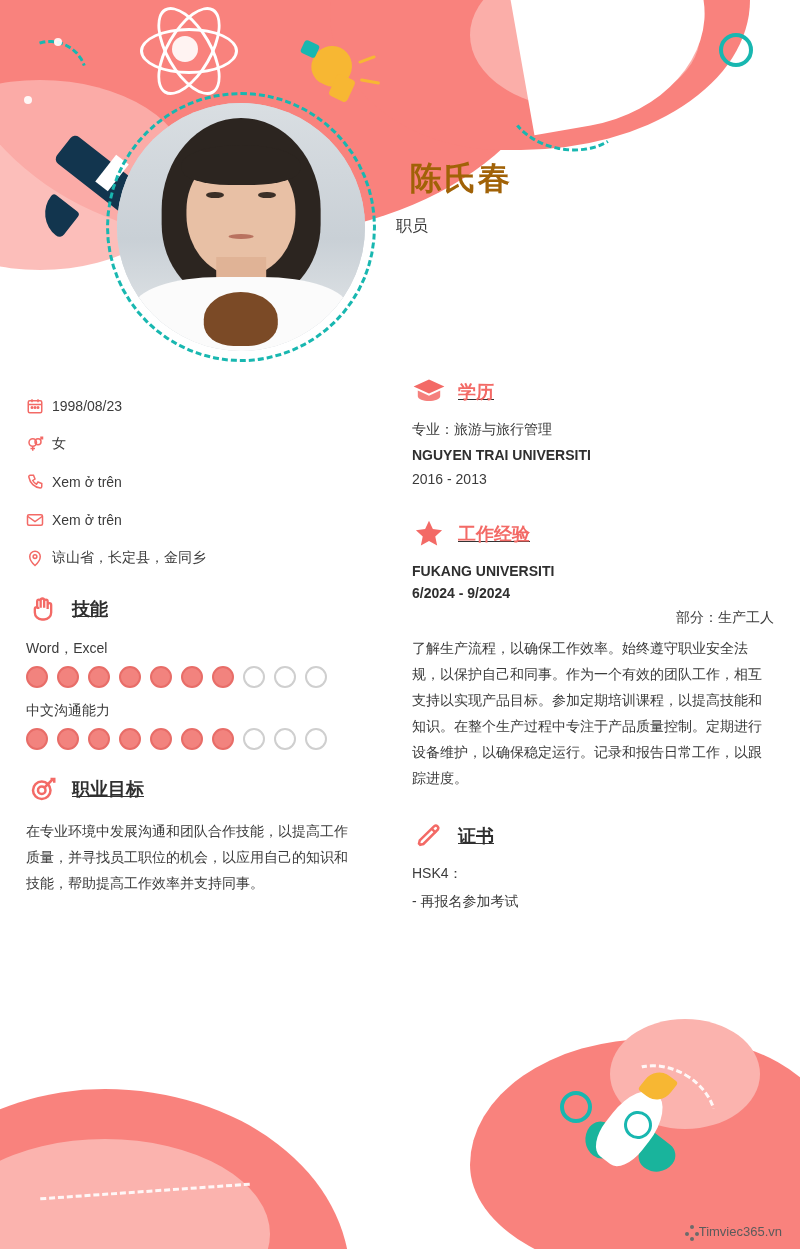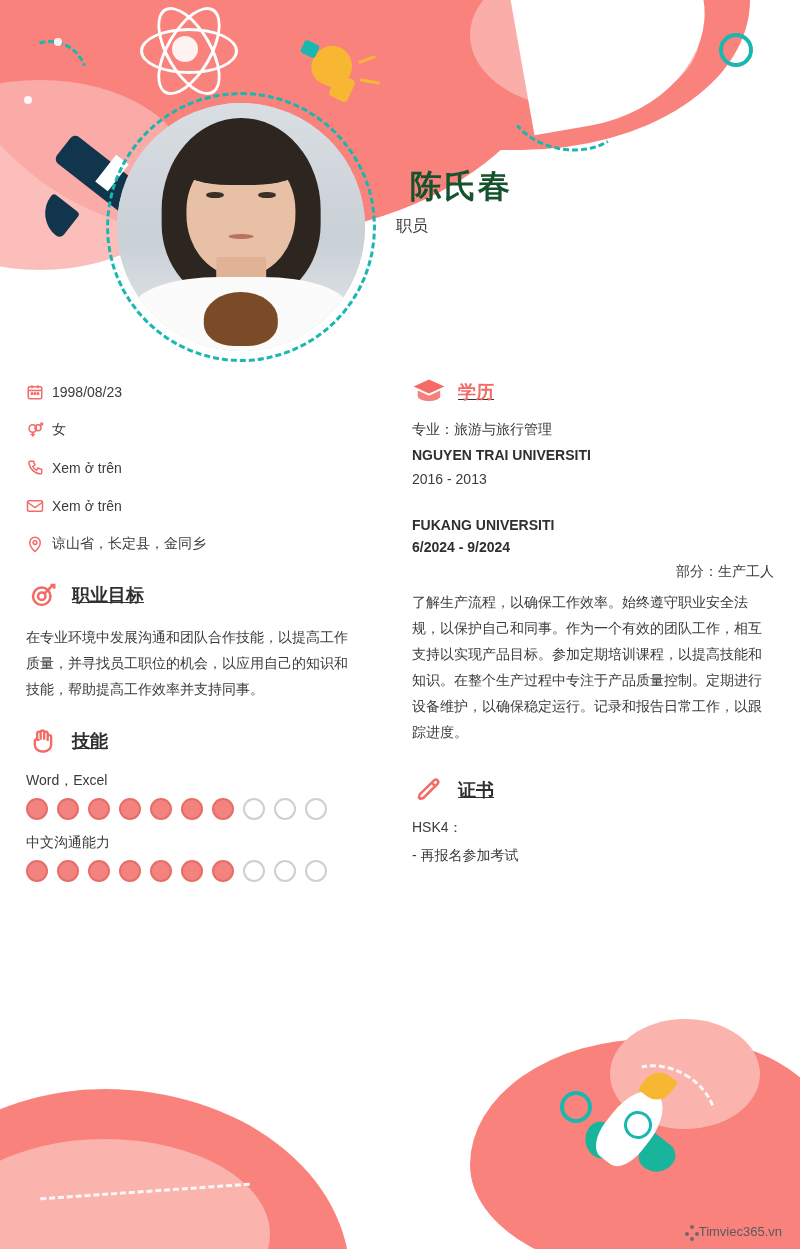--- a/index.html
+++ b/index.html
@@ -50,25 +50,25 @@
   .ph-face{position:absolute;left:50%;top:20%;transform:translateX(-50%);width:44%;height:50%;background:#e8c0a5;border-radius:46% 46% 50% 50%;}
   .ph-fringe{position:absolute;left:50%;top:17%;transform:translateX(-50%);width:48%;height:16%;background:#2c2520;border-radius:50% 50% 40% 40%;}
   .ph-neck{position:absolute;left:50%;top:62%;transform:translateX(-50%);width:20%;height:14%;background:#e0b396;}
   .ph-shirt{position:absolute;left:50%;bottom:0;transform:translateX(-50%);width:86%;height:30%;background:#fbfbfb;border-radius:40% 40% 0 0;}
   .ph-scarf{position:absolute;left:50%;bottom:2%;transform:translateX(-50%);width:30%;height:22%;background:#7b4a26;border-radius:50% 50% 40% 40%;}
   .ph-eye{position:absolute;width:7%;height:2.4%;background:#3b2f27;border-radius:50%;top:36%;}
   .ph-eye.l{left:36%;}.ph-eye.r{right:36%;}
   .ph-mouth{position:absolute;left:50%;top:53%;transform:translateX(-50%);width:10%;height:2%;background:#b9725f;border-radius:50%;}
 
   
-  .name{position:absolute;left:410px;top:165px;font-size:32px;font-weight:bold;color:#14532d;letter-spacing:2px;}
+  .name{position:absolute;left:410px;top:157px;font-size:32px;font-weight:bold;color:#a16207;letter-spacing:2px;}
   .role{position:absolute;left:396px;top:216px;font-size:16px;color:#3b3b3b;}
 
   
-  .col-left{position:absolute;left:26px;top:380px;width:330px;}
+  .col-left{position:absolute;left:26px;top:394px;width:330px;}
   .col-right{position:absolute;left:412px;top:375px;width:362px;}
 
   .info-row{display:flex;align-items:center;margin-bottom:14px;}
   .info-ico{width:26px;height:24px;flex:0 0 26px;display:flex;align-items:center;justify-content:flex-start;color:#f36a66;}
   .info-txt{font-size:14px;color:#3b3b3b;}
 
   .sec{margin-top:22px;}
   .sec-head{display:flex;align-items:center;gap:12px;margin-bottom:12px;text-decoration:underline;}
   .sec-ico{width:34px;height:34px;flex:0 0 34px;display:flex;align-items:center;justify-content:center;color:#f36a66;}
   .sec-title{font-size:18px;font-weight:bold;color:#2f2f2f;}
@@ -219,89 +219,97 @@
           <path d="M12 22s7-6.2 7-12a7 7 0 10-14 0c0 5.8 7 12 7 12z"></path>
             <circle cx="12" cy="10" r="2.5"></circle>
         </svg>
       </span>
       <span class="info-txt">谅山省，长定县，金同乡</span>
     </div>
 
     <div class="sec">
       <div class="sec-head">
         <span class="sec-ico">
+          <svg width="28" height="30" viewBox="0 0 24 24" fill="none" stroke="#f36a66" stroke-width="2">
+            <path d="M7 11V5.5a1.5 1.5 0 013 0V11M10 11V4.5a1.5 1.5 0 013 0V11M13 11V5.5a1.5 1.5 0 013 0V12M16 12V8.5a1.5 1.5 0 013 0V15a6 6 0 01-6 6h-2a6 6 0 01-6-6v-3a1.5 1.5 0 013 0"></path>
+          </svg>
+        </span>
+        <span class="sec-title">技能</span>
+      </div>
+
+      <div class="skill-label">Word，Excel</div>
+      <div class="dots">
+        <span class="dot on"></span>
+        <span class="dot on"></span>
+        <span class="dot on"></span>
+        <span class="dot on"></span>
+        <span class="dot on"></span>
+        <span class="dot on"></span>
+        <span class="dot on"></span>
+        <span class="dot off"></span>
+        <span class="dot off"></span>
+        <span class="dot off"></span>
+      </div>
+
+      <div class="skill-label">中文沟通能力</div>
+      <div class="dots">
+        <span class="dot on"></span>
+        <span class="dot on"></span>
+        <span class="dot on"></span>
+        <span class="dot on"></span>
+        <span class="dot on"></span>
+        <span class="dot on"></span>
+        <span class="dot on"></span>
+        <span class="dot off"></span>
+        <span class="dot off"></span>
+        <span class="dot off"></span>
+      </div>
+    </div>
+
+    <div class="sec">
+      <div class="sec-head">
+        <span class="sec-ico">
           <svg width="30" height="30" viewBox="0 0 24 24" fill="none" stroke="#f36a66" stroke-width="2">
             <circle cx="11" cy="13" r="7"></circle>
               <circle cx="11" cy="13" r="3"></circle>
             <path d="M13 11l7-7M18 4h3v3" stroke-width="2"></path>
           </svg>
         </span>
         <span class="sec-title">职业目标</span>
       </div>
       <div class="para">在专业环境中发展沟通和团队合作技能，以提高工作质量，并寻找员工职位的机会，以应用自己的知识和技能，帮助提高工作效率并支持同事。</div>
     </div>
-
-    <div class="sec">
-      <div class="sec-head">
-        <span class="sec-ico">
-          <svg width="28" height="30" viewBox="0 0 24 24" fill="none" stroke="#f36a66" stroke-width="2">
-            <path d="M7 11V5.5a1.5 1.5 0 013 0V11M10 11V4.5a1.5 1.5 0 013 0V11M13 11V5.5a1.5 1.5 0 013 0V12M16 12V8.5a1.5 1.5 0 013 0V15a6 6 0 01-6 6h-2a6 6 0 01-6-6v-3a1.5 1.5 0 013 0"></path>
-          </svg>
-        </span>
-        <span class="sec-title">技能</span>
-      </div>
-
-      <div class="skill-label">Word，Excel</div>
-      <div class="dots">
-        <span class="dot on"></span>
-        <span class="dot on"></span>
-        <span class="dot on"></span>
-        <span class="dot on"></span>
-        <span class="dot on"></span>
-        <span class="dot on"></span>
-        <span class="dot on"></span>
-        <span class="dot off"></span>
-        <span class="dot off"></span>
-        <span class="dot off"></span>
-      </div>
-
-      <div class="skill-label">中文沟通能力</div>
-      <div class="dots">
-        <span class="dot on"></span>
-        <span class="dot on"></span>
-        <span class="dot on"></span>
-        <span class="dot on"></span>
-        <span class="dot on"></span>
-        <span class="dot on"></span>
-        <span class="dot on"></span>
-        <span class="dot off"></span>
-        <span class="dot off"></span>
-        <span class="dot off"></span>
-      </div>
-    </div>
   </div>
 
   <div class="col-right">
 
     <div class="sec" style="margin-top:0">
       <div class="sec-head">
         <span class="sec-ico">
           <svg width="34" height="28" viewBox="0 0 24 20" fill="#f36a66">
             <path d="M12 1L1 6l11 5 11-5-11-5z"></path>
               <path d="M4 9v4c0 2 4 3.5 8 3.5S20 15 20 13V9l-8 3.6L4 9z" opacity=".85"></path>
           </svg>
         </span>
         <span class="sec-title red">学历</span>
       </div>
       <div class="edu-line">专业：旅游与旅行管理</div>
       <div class="edu-line b">NGUYEN TRAI UNIVERSITI</div>
       <div class="edu-line">2016 - 2013</div>
     </div>
 
     <div class="sec" style="margin-top:30px">
+      <div class="sec-head">
+        <span class="sec-ico">
+          <svg width="32" height="32" viewBox="0 0 24 24" fill="#f36a66">
+            <path d="M12 2l2.9 6.3 6.9.8-5.1 4.7 1.4 6.8L12 17.2 5.9 20.6l1.4-6.8L2.2 9.1l6.9-.8L12 2z"></path>
+          </svg>
+        </span>
+        <span class="sec-title red">工作经验</span>
+      </div>
       <div class="job-org">FUKANG UNIVERSITI</div>
       <div class="job-date">6/2024 - 9/2024</div>
       <div class="job-pos">部分：生产工人</div>
       <div class="para">了解生产流程，以确保工作效率。始终遵守职业安全法规，以保护自己和同事。作为一个有效的团队工作，相互支持以实现产品目标。参加定期培训课程，以提高技能和知识。在整个生产过程中专注于产品质量控制。定期进行设备维护，以确保稳定运行。记录和报告日常工作，以跟踪进度。</div>
     </div>
 
     <div class="sec" style="margin-top:28px">
       <div class="sec-head">
         <span class="sec-ico">
           <svg width="30" height="30" viewBox="0 0 24 24" fill="none" stroke="#f36a66" stroke-width="2">

